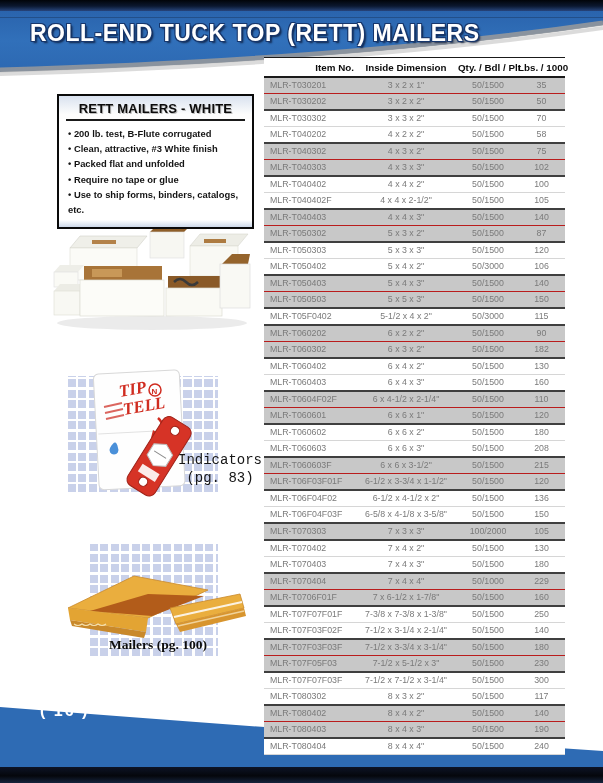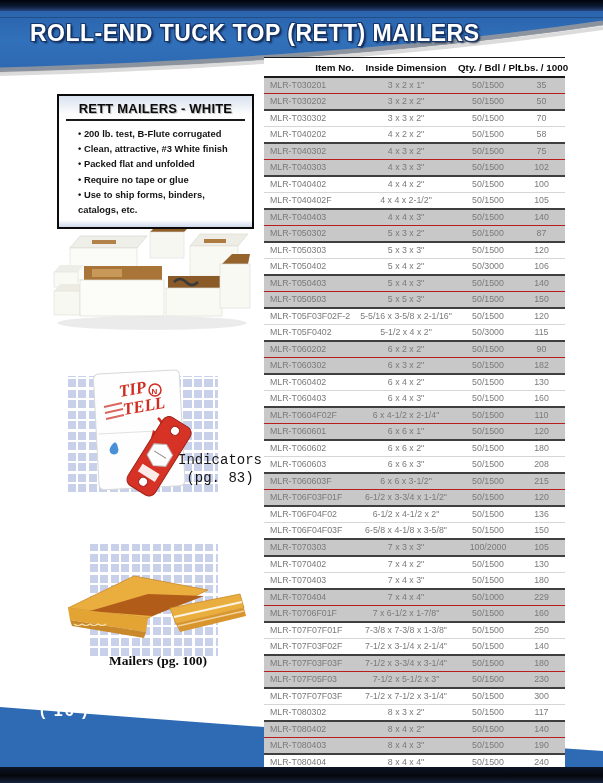--- a/index.html
+++ b/index.html
@@ -31,21 +31,21 @@
     position:absolute;left:57px;top:94px;width:193px;z-index:5;
     background:#ffffff;border:2px solid #0a0a0a;
   }
   .info-title{
     text-align:center;font-weight:bold;font-size:13px;color:#0c0c0c;
     padding:5px 0 3px;letter-spacing:.2px;
     background:linear-gradient(180deg,#d9e2ef 0%,#fdfdfd 80%);
     text-shadow:1px 1px 0 #c0c0c0;
   }
   .info-rule{border-bottom:2px solid #1a1a1a;margin:0 7px;}
-  .info-list{list-style:none;margin:5px 10px 0;padding:0 4px 0 9px;}
+  .info-list{list-style:none;margin:5px 0 0;padding:0 4px 0 9px;}
   .info-list li{font-size:9.4px;font-weight:bold;color:#141414;line-height:1.62;}
   .info-list li::before{content:"• ";}
   .info-bottom{height:7px;background:linear-gradient(180deg,#ffffff 0%,#cdd9ea 100%);margin-top:3px;}
   
   .fig{position:absolute;z-index:4;}
   .fig-boxes{left:50px;top:206px;width:204px;height:130px;}
   .fig-ind{left:66px;top:366px;width:208px;height:145px;}
   .fig-mail{left:56px;top:538px;width:204px;height:138px;}
   .checker{
     position:absolute;
@@ -55,21 +55,21 @@
       linear-gradient(var(--checker,#c9d1ea),var(--checker,#c9d1ea));
   }
   .checker-ind{left:2px;top:10px;width:150px;height:116px;}
   .checker-mail{left:34px;top:6px;width:128px;height:112px;}
   .fig svg{position:absolute;left:0;top:0;overflow:visible;}
   .ind-caption{
     position:absolute;left:104px;top:86px;width:100px;text-align:center;
     font-family:Liberation Mono, monospace;font-size:14px;color:#161616;line-height:1.25;
   }
   .mail-caption{
-    position:absolute;left:0;top:115px;width:204px;text-align:center;
+    position:absolute;left:0;top:99px;width:204px;text-align:center;
     font-family:"Liberation Serif",serif;font-weight:bold;font-size:13.5px;color:#0d0d0d;
   }
   
   .table-wrap{position:absolute;left:264px;top:57px;width:301px;z-index:6;}
   table.spec{border-collapse:collapse;width:301px;table-layout:fixed;}
   table.spec col.c0{width:90px}
   table.spec col.c1{width:104px}
   table.spec col.c2{width:60px}
   table.spec col.c3{width:47px}
   table.spec th{
@@ -317,26 +317,20 @@
           <td>140</td>
         </tr>
 
         <tr class="g pe">
           <td>MLR-T050503</td>
           <td>5 x 5 x 3"</td>
           <td>50/1500</td>
           <td>150</td>
         </tr>
 
-        <tr class="w pm">
-          <td>MLR-T05F03F02F-2</td>
-          <td>5-5/16 x 3-5/8 x 2-1/16"</td>
-          <td>50/1500</td>
-          <td>120</td>
-        </tr>
 
         <tr class="w pe">
           <td>MLR-T05F0402</td>
           <td>5-1/2 x 4 x 2"</td>
           <td>50/3000</td>
           <td>115</td>
         </tr>
 
         <tr class="g pm">
           <td>MLR-T060202</td>

